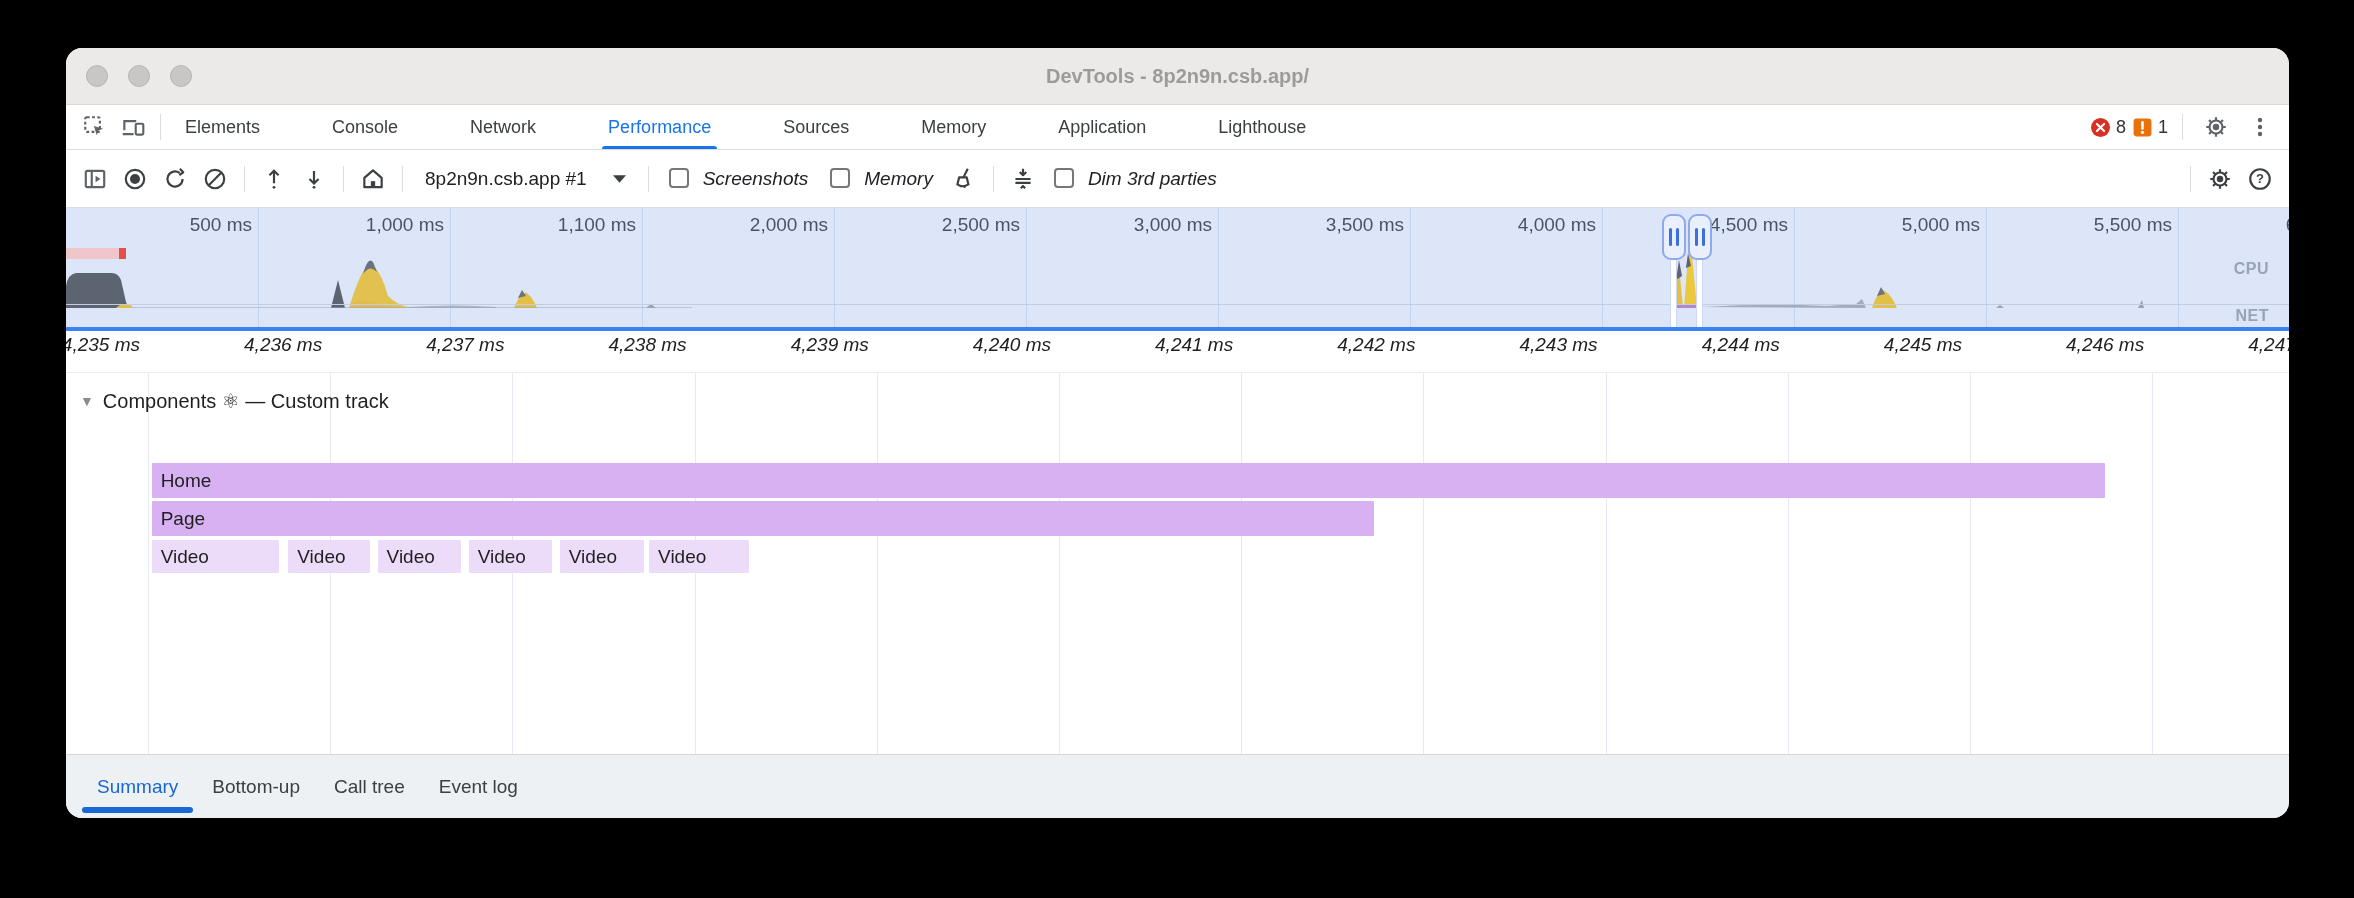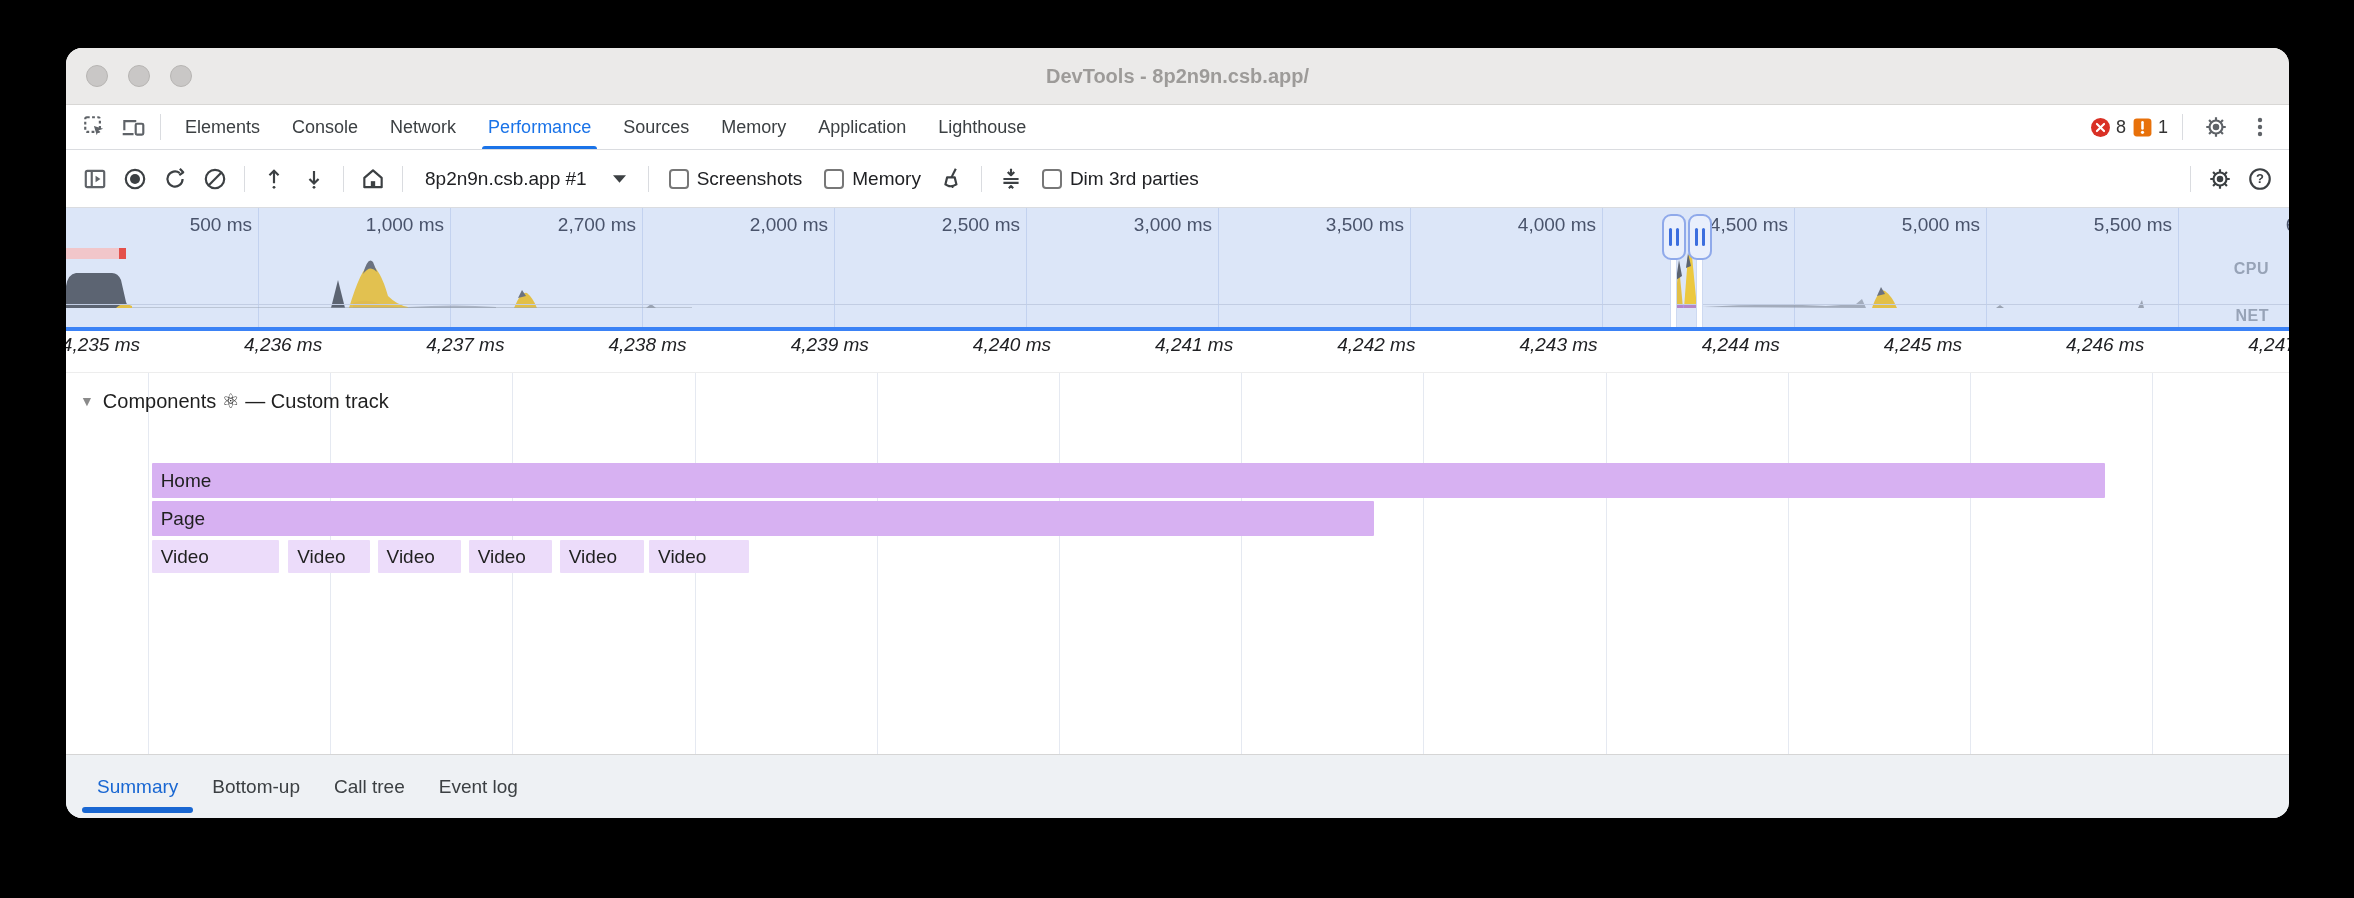--- a/index.html
+++ b/index.html
@@ -16,31 +16,31 @@
   .titlebar{ height:57px; background:#ebeae9; border-bottom:1px solid #d8d7d5; position:relative; flex:none; }
   .tl{ position:absolute; top:17px; width:22px; height:22px; border-radius:50%; background:#c9c7c6; border:1px solid #b7b5b3; }
   .tl.close{ left:20px } .tl.min{ left:62px } .tl.max{ left:104px }
   .win-title{ position:absolute; left:0; right:0; top:0; height:57px; line-height:57px; text-align:center;
     font-size:20px; font-weight:bold; color:#9d9b99; }
 
   
   .tabbar{ height:45px; background:#fff; border-bottom:1px solid #dadce0; display:flex; align-items:center; padding:0 10px; flex:none; }
   .iconbtn{ width:38px; height:38px; display:flex; align-items:center; justify-content:center; border-radius:4px; flex:none; cursor:pointer; }
   .vdiv{ width:1px; height:26px; background:#dadce0; margin:0 8px; flex:none; }
-  .tabs{ display:flex; height:100%; }
+  .tabs{ display:flex; height:100%;gap:40px; }
   .tab{ display:flex; align-items:center; padding:0 16px; font-size:18px; color:var(--tabtext); position:relative; cursor:pointer; white-space:nowrap; }
   .tab.active{ color:var(--accent); }
   .tab.active::after{ content:""; position:absolute; left:10px; right:10px; bottom:0; height:3px; border-radius:3px 3px 0 0; background:var(--accent); }
   .tabbar-right{ margin-left:auto; display:flex; align-items:center; gap:6px; }
   .badge{ display:flex; align-items:center; gap:5px; font-size:18px; color:#333; cursor:pointer; }
 
   
   .ptoolbar{ height:58px; background:#fff; border-bottom:1px solid #dadce0; display:flex; align-items:center; padding:0 10px; gap:2px; flex:none; }
   .target{ display:flex; align-items:center; gap:26px; padding:0 12px; font-size:19px; color:var(--text); cursor:pointer; }
-  .cb{ display:flex; align-items:center; gap:8px; font-size:19px; color:var(--text); padding:0 10px; cursor:pointer; }
+  .cb{ display:flex; gap:14px; font-size:19px; color:var(--text); padding:0 10px; cursor:pointer;font-style:italic; }
   .cb .box{ width:20px; height:20px; border:2px solid #777; border-radius:4px; background:#fff; }
   .spacer{ flex:1; }
 
   
   .overview{ height:123px; background:var(--ov-bg); position:relative; flex:none; overflow:hidden; border-bottom:4px solid #3b82f6;text-align:center; }
   .ov-gridline{ position:absolute; top:0; bottom:0; width:1px; background:#c3d2ef; }
   .ov-tick{ position:absolute; top:6px; font-size:19px; color:#49536b; white-space:nowrap; }
   .ov-svg{ position:absolute; left:0; top:0; }
   .netline{ position:absolute; left:0; right:0; top:96px; height:1px; background:#c2cde3; }
   .side-label{ position:absolute; right:20px; font-size:16px; font-weight:bold; color:#97a3b7; letter-spacing:.5px; }
@@ -327,21 +327,21 @@
 
       <path d="M1806 100 Q1813 80 1819 83 Q1826 88 1831 100 Z" fill="#e2bf47"></path>
       <path d="M1811 88 L1815 79 L1819 86 Z" fill="#6b7280"></path>
       <path d="M1930 100 L1934 97 L1938 100 Z" fill="#9aa3b2"></path>
       <path d="M2072 100 L2076 92 L2078 100 Z" fill="#9aa3b2"></path>
     </svg>
     <div class="netline"></div>
     <div id="ov-ticks">
         <div class="ov-tick" style="right: 2037px;">500 ms</div>
         <div class="ov-tick" style="right: 1845px;">1,000 ms</div>
-        <div class="ov-tick" style="right: 1653px;">2,700 ms</div>
+        <div class="ov-tick" style="right: 1653px;">1,100 ms</div>
         <div class="ov-tick" style="right: 1461px;">2,000 ms</div>
         <div class="ov-tick" style="right: 1269px;">2,500 ms</div>
         <div class="ov-tick" style="right: 1077px;">3,000 ms</div>
         <div class="ov-tick" style="right: 885px;">3,500 ms</div>
         <div class="ov-tick" style="right: 693px;">4,000 ms</div>
         <div class="ov-tick" style="right: 501px; padding-left: 20px;">4,500 ms</div>
         <div class="ov-tick" style="right: 309px;">5,000 ms</div>
         <div class="ov-tick" style="right: 117px;">5,500 ms</div>
         <div class="ov-tick" style="right: -75px;">6,000 ms</div>
       </div>

